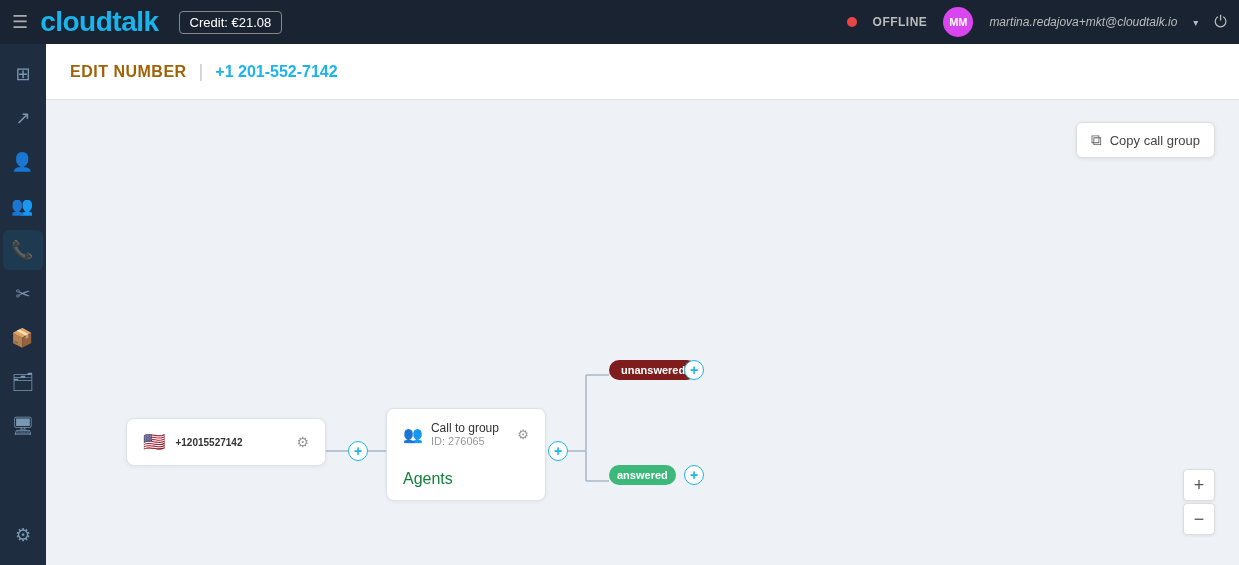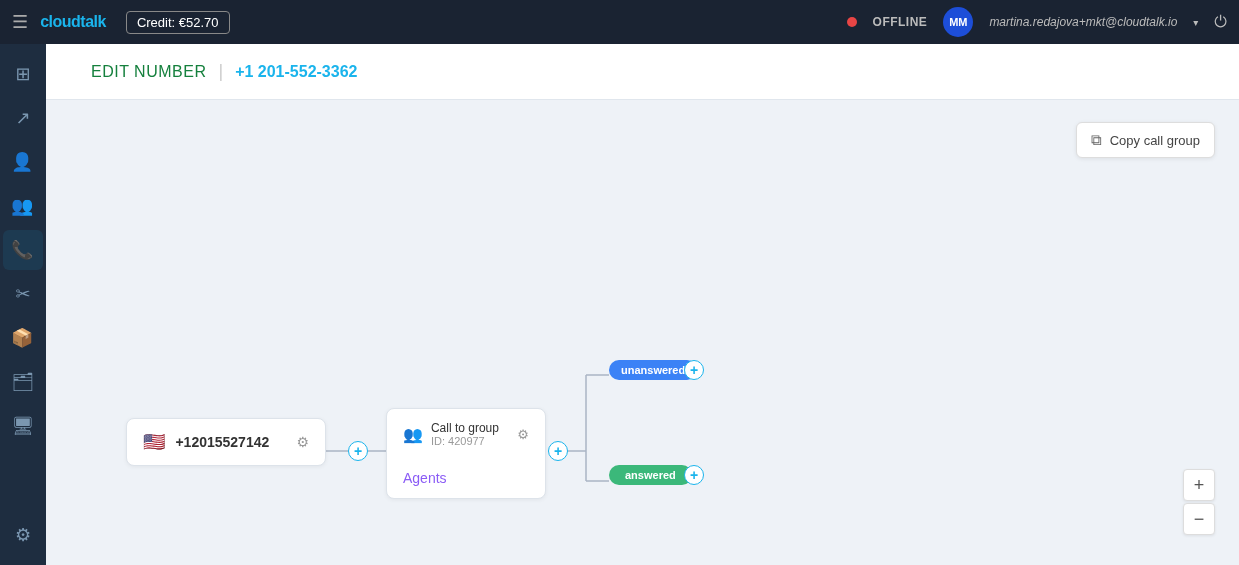--- a/index.html
+++ b/index.html
@@ -5,30 +5,30 @@
     * { box-sizing: border-box; margin: 0; padding: 0; }
     body { font-family: -apple-system, BlinkMacSystemFont, 'Segoe UI', sans-serif; background: #f0f4f8; overflow: hidden; }
 
     
     .top-nav {
       display: flex; align-items: center;
       background: #1a2332; height: 44px;
       padding: 0 12px; position: fixed; top: 0; left: 0; right: 0; z-index: 100;
     }
     .hamburger { color: #aaa; font-size: 18px; cursor: pointer; margin-right: 12px; }
-    .logo { color: white; font-size: 16px; font-weight: 700; letter-spacing: -0.5px; }
+    .logo { color: white; font-size: 28px; font-weight: 700; letter-spacing: -0.5px; }
     .logo span { color: #1ab4ec; }
     .credit-badge {
       margin-left: 20px; border: 1px solid #888; border-radius: 4px;
       padding: 3px 10px; color: white; font-size: 13px;
     }
     .nav-right { margin-left: auto; display: flex; align-items: center; gap: 16px; }
     .status-dot { width: 10px; height: 10px; background: #e84545; border-radius: 50%; display: inline-block; }
     .offline-label { color: #bbb; font-size: 12px; font-weight: 600; letter-spacing: 0.5px; }
-    .user-avatar { width: 30px; height: 30px; background: #1d4ed8; border-radius: 50%; display: flex; align-items: center; justify-content: center; color: white; font-size: 11px; font-weight: 700; }
+    .user-avatar { width: 30px; height: 30px; background: #d946ef; border-radius: 50%; display: flex; align-items: center; justify-content: center; color: white; font-size: 11px; font-weight: 700; }
     .user-email { color: #bbb; font-size: 12px; font-style: italic; }
     .nav-chevron { color: #bbb; font-size: 10px; }
     .power-icon { color: #bbb; font-size: 16px; cursor: pointer; }
 
     
     .sidebar {
       position: fixed; top: 44px; left: 0; width: 46px; bottom: 0;
       background: #1e2d40; display: flex; flex-direction: column; align-items: center;
       padding: 8px 0; z-index: 90;
     }
@@ -38,21 +38,21 @@
     }
     .sidebar-item.active { color: #1ab4ec; background: rgba(26, 180, 236, 0.1); }
     .sidebar-bottom { margin-top: auto; }
 
     
     .page-header {
       position: fixed; top: 44px; left: 46px; right: 0; height: 56px;
       background: white; display: flex; align-items: center;
       padding: 0 24px; border-bottom: 1px solid #e0e6ed; z-index: 80;
     }
-    .edit-number-label { color: #15803d; font-size: 16px; font-weight: 400; letter-spacing: 0.5px; margin-left: 21px; }
+    .edit-number-label { color: #a16207; font-size: 16px; font-weight: 700; letter-spacing: 0.5px; }
     .header-divider { color: #ccc; margin: 0 12px; font-size: 18px; }
     .phone-number { color: #1ab4ec; font-size: 16px; font-weight: 600; }
 
     
     .main-canvas {
       position: fixed; top: 100px; left: 46px; right: 0; bottom: 0;
       background: #eef2f7; overflow: hidden;
     }
 
     
@@ -64,54 +64,54 @@
     }
 
     
     .node-phone {
       position: absolute; top: 318px; left: 80px;
       background: white; border: 1.5px solid #dde3ea; border-radius: 8px;
       padding: 12px 16px; display: flex; align-items: center; gap: 10px;
       min-width: 200px; box-shadow: 0 1px 4px rgba(0,0,0,0.06);
     }
     .flag-icon { font-size: 18px; }
-    .node-phone-number { font-size: 14px; font-weight: 600; color: #333; }
+    .node-phone-number { font-size: 10px; font-weight: 600; color: #333; }
     .node-settings-icon { color: #999; font-size: 14px; cursor: pointer; margin-left: auto; }
 
     
     .add-btn {
       width: 20px; height: 20px; border-radius: 50%; background: white; border: 1.5px solid #1ab4ec;
       color: #1ab4ec; font-size: 14px; display: flex; align-items: center; justify-content: center;
       cursor: pointer; font-weight: 700; position: absolute;
     }
 
     
     .node-call-group {
       position: absolute; top: 308px; left: 340px;
       background: white; border: 1.5px solid #dde3ea; border-radius: 8px;
       padding: 12px 16px; min-width: 160px;
       box-shadow: 0 1px 4px rgba(0,0,0,0.06);
     }
     .node-call-group-header { display: flex; align-items: center; gap: 8px; margin-bottom: 4px; }
     .group-icon { color: #888; font-size: 16px; }
     .node-call-group-title { font-size: 12px; font-weight: 400; color: #333; }
     .node-call-group-id { font-size: 11px; color: #999; }
-    .node-call-group-sub { font-size: 14px; color: #8b5cf6; margin-top: 23px; }
+    .node-call-group-sub { font-size: 16px; color: #15803d; margin-top: 23px; }
     .node-gear { color: #999; font-size: 13px; cursor: pointer; margin-left: auto; }
 
     
     .badge-unanswered {
       position: absolute; top: 260px; left: 563px;
-      background: #3b82f6; color: white; border-radius: 12px;
+      background: #7f1d1d; color: white; border-radius: 12px;
       padding: 4px 12px; font-size: 11px; font-weight: 600; white-space: nowrap;
     }
     .badge-answered {
       position: absolute; top: 365px; left: 563px;
       background: #3bb87a; color: white; border-radius: 12px;
-      padding: 4px 16px; font-size: 11px; font-weight: 600; white-space: nowrap;
+      padding: 4px 8px; font-size: 11px; font-weight: 600; white-space: nowrap;
     }
 
     
     .add-unanswered {
       position: absolute; top: 260px; left: 638px;
     }
     .add-answered {
       position: absolute; top: 365px; left: 638px;
     }
 
@@ -132,21 +132,21 @@
       pointer-events: none;
     }
   </style>
 </head>
 <body>
 
 <div class="top-nav">
   <span class="hamburger">☰</span>
   <span class="logo"><span>cloudtalk</span></span>
   <div class="credit-badge">
-    <span>Credit:</span>&nbsp;<span>€52.70</span>
+    <span>Credit:</span>&nbsp;<span>€21.08</span>
   </div>
   <div class="nav-right">
     <span class="status-dot"></span>
     <span class="offline-label">OFFLINE</span>
     <div class="user-avatar">MM</div>
     <span class="user-email">martina.redajova+mkt@cloudtalk.io</span>
     <span class="nav-chevron">▾</span>
     <span class="power-icon">⏻</span>
   </div>
 </div>
@@ -162,21 +162,21 @@
   <div class="sidebar-item">🗂</div>
   <div class="sidebar-item">🖥</div>
   <div class="sidebar-bottom">
     <div class="sidebar-item">⚙</div>
   </div>
 </div>
 
 <div class="page-header">
   <span class="edit-number-label">EDIT NUMBER</span>
   <span class="header-divider">|</span>
-  <span class="phone-number">+1 201-552-3362</span>
+  <span class="phone-number">+1 201-552-7142</span>
 </div>
 
 <div class="main-canvas">
 
   <button class="copy-callflow-btn">
     <span style="font-size:15px; color:#666;">⧉</span>
     <span>Copy call group</span>
   </button>
 
   <svg class="connector-svg">
@@ -200,21 +200,21 @@
     <span class="node-settings-icon">⚙</span>
   </div>
 
   <div class="add-btn" style="top: 341px; left: 302px;">+</div>
 
   <div class="node-call-group">
     <div class="node-call-group-header">
       <span class="group-icon">👥</span>
       <div>
         <div class="node-call-group-title">Call to group</div>
-        <div class="node-call-group-id">ID: 420977</div>
+        <div class="node-call-group-id">ID: 276065</div>
       </div>
       <span class="node-gear">⚙</span>
     </div>
     <div class="node-call-group-sub">Agents</div>
   </div>
 
   <div class="add-btn" style="top: 341px; left: 502px;">+</div>
 
   <div class="badge-unanswered">unanswered</div>
 

